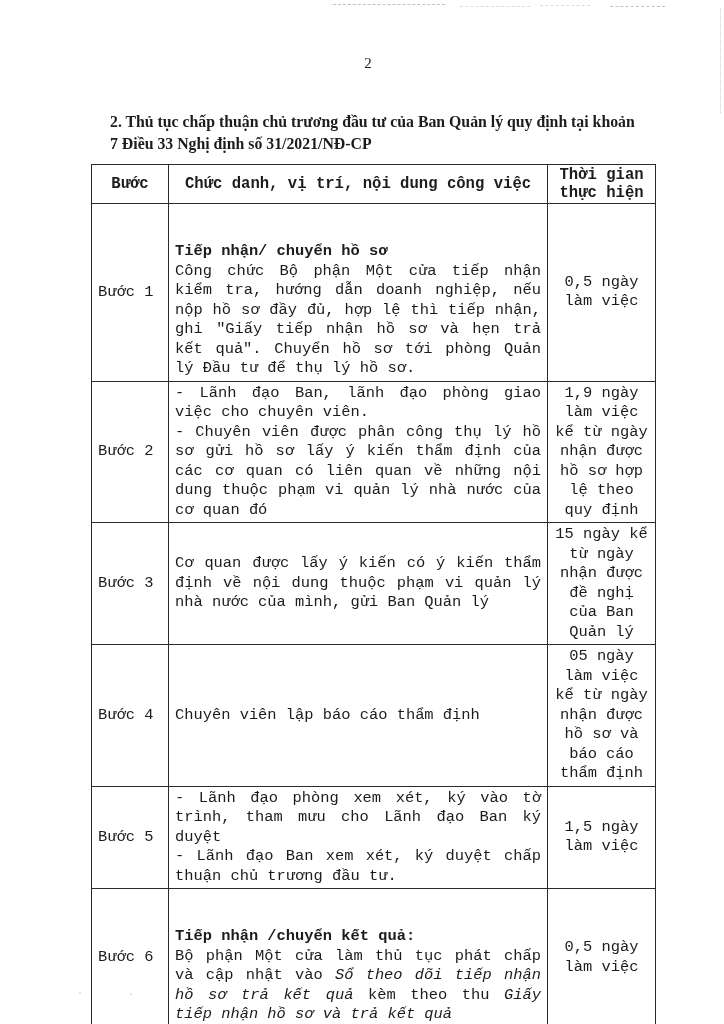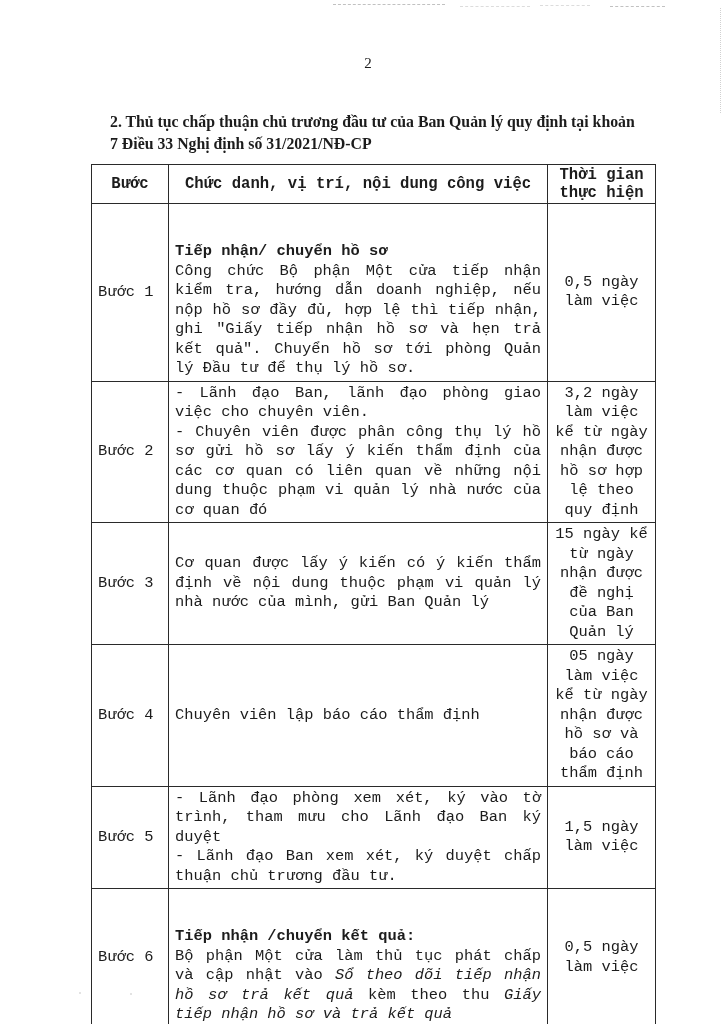--- a/index.html
+++ b/index.html
@@ -113,21 +113,21 @@
             <div>Công chức Bộ phận Một cửa tiếp nhận kiểm tra, hướng dẫn doanh nghiệp, nếu nộp hồ sơ đầy đủ, hợp lệ thì tiếp nhận, ghi "Giấy tiếp nhận hồ sơ và hẹn trả kết quả". Chuyển hồ sơ tới phòng Quản lý Đầu tư để thụ lý hồ sơ.</div>
           </td>
           <td class="time">0,5 ngày làm việc</td>
         </tr>
         <tr>
           <td class="step">Bước 2</td>
           <td class="content">
             <div>- Lãnh đạo Ban, lãnh đạo phòng giao việc cho chuyên viên.</div>
             <div>- Chuyên viên được phân công thụ lý hồ sơ gửi hồ sơ lấy ý kiến thẩm định của các cơ quan có liên quan về những nội dung thuộc phạm vi quản lý nhà nước của cơ quan đó</div>
           </td>
-          <td class="time">3,2 ngày làm việc kể từ ngày nhận được hồ sơ hợp lệ theo quy định</td>
+          <td class="time">1,9 ngày làm việc kể từ ngày nhận được hồ sơ hợp lệ theo quy định</td>
         </tr>
         <tr>
           <td class="step">Bước 3</td>
           <td class="content">
             <div>Cơ quan được lấy ý kiến có ý kiến thẩm định về nội dung thuộc phạm vi quản lý nhà nước của mình, gửi Ban Quản lý</div>
           </td>
           <td class="time">15 ngày kể từ ngày nhận được đề nghị của Ban Quản lý</td>
         </tr>
         <tr>
           <td class="step">Bước 4</td>

